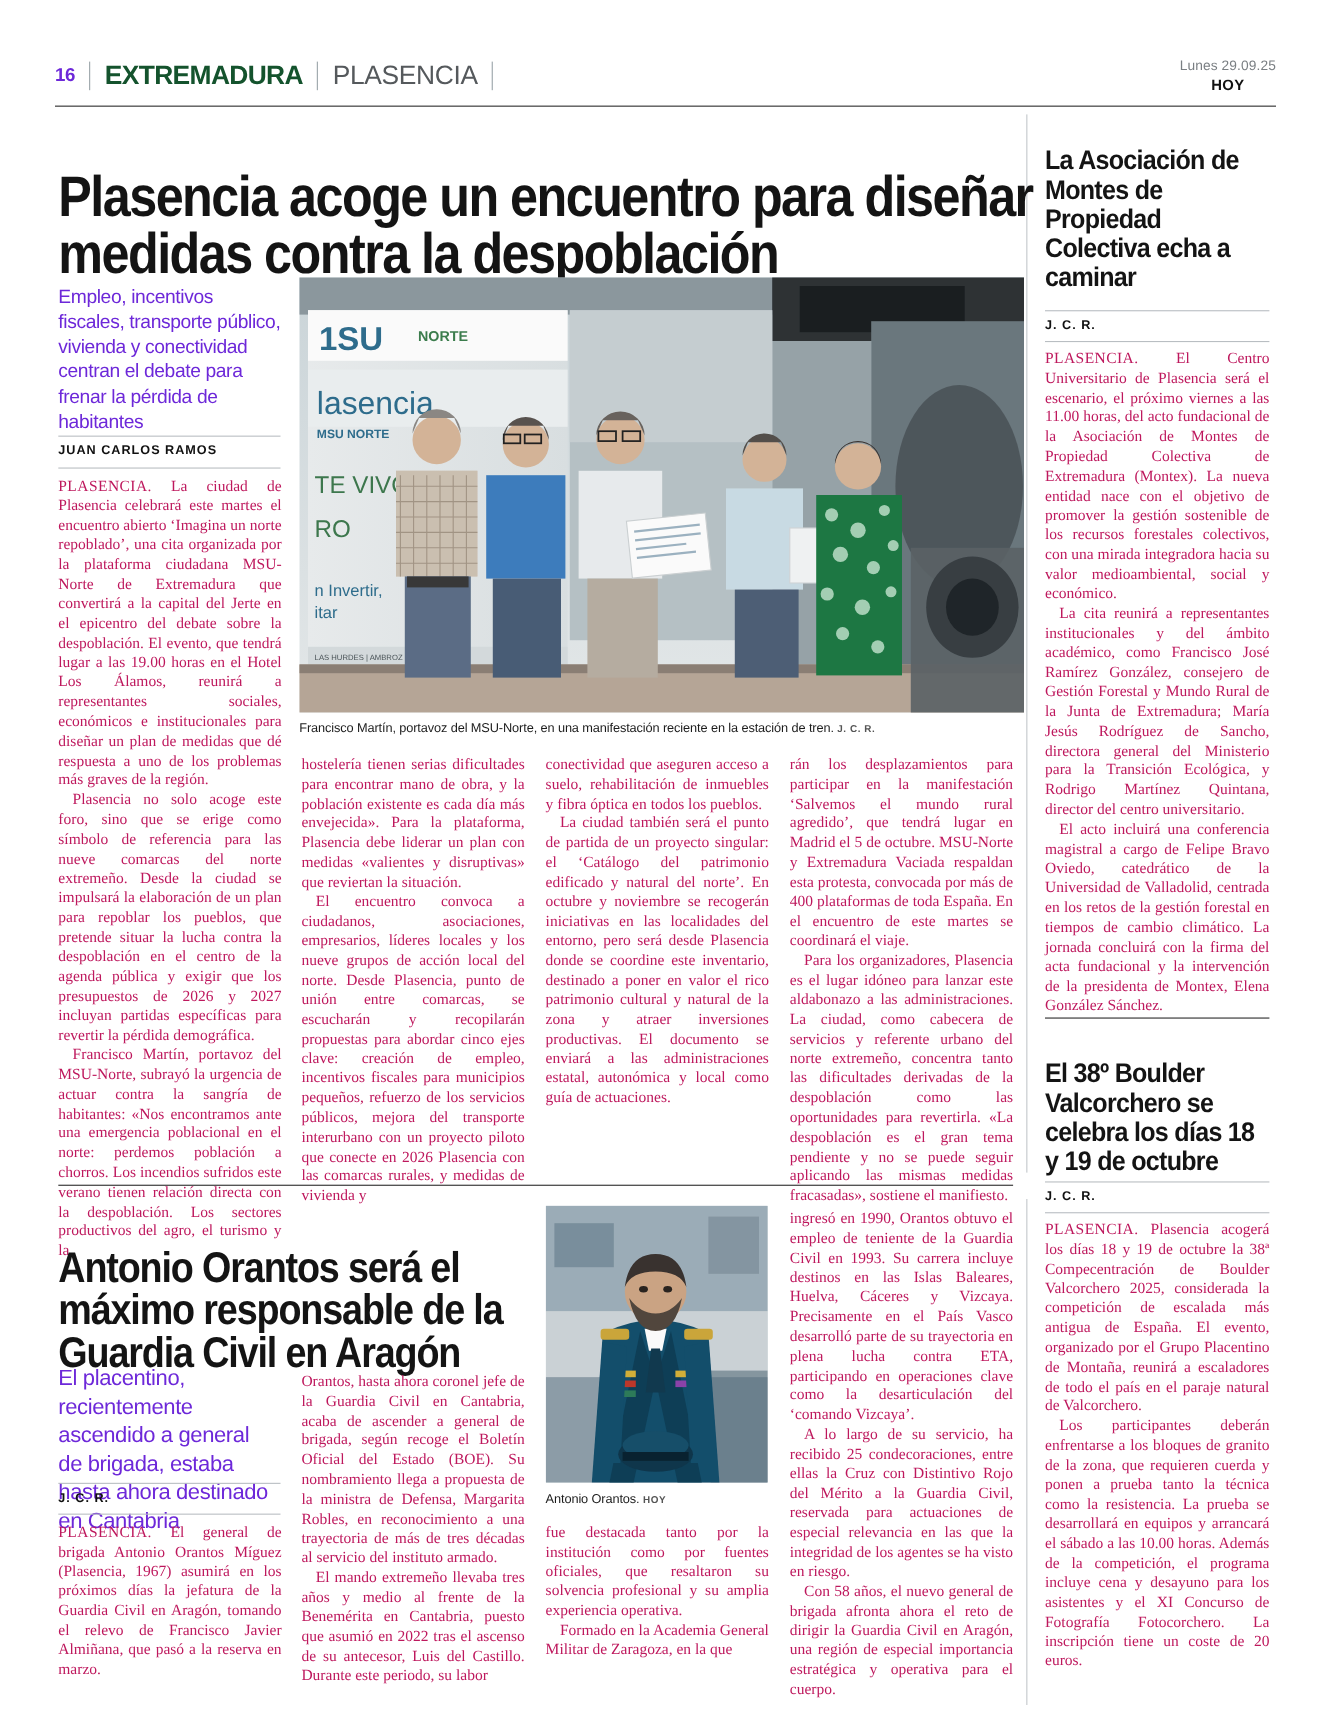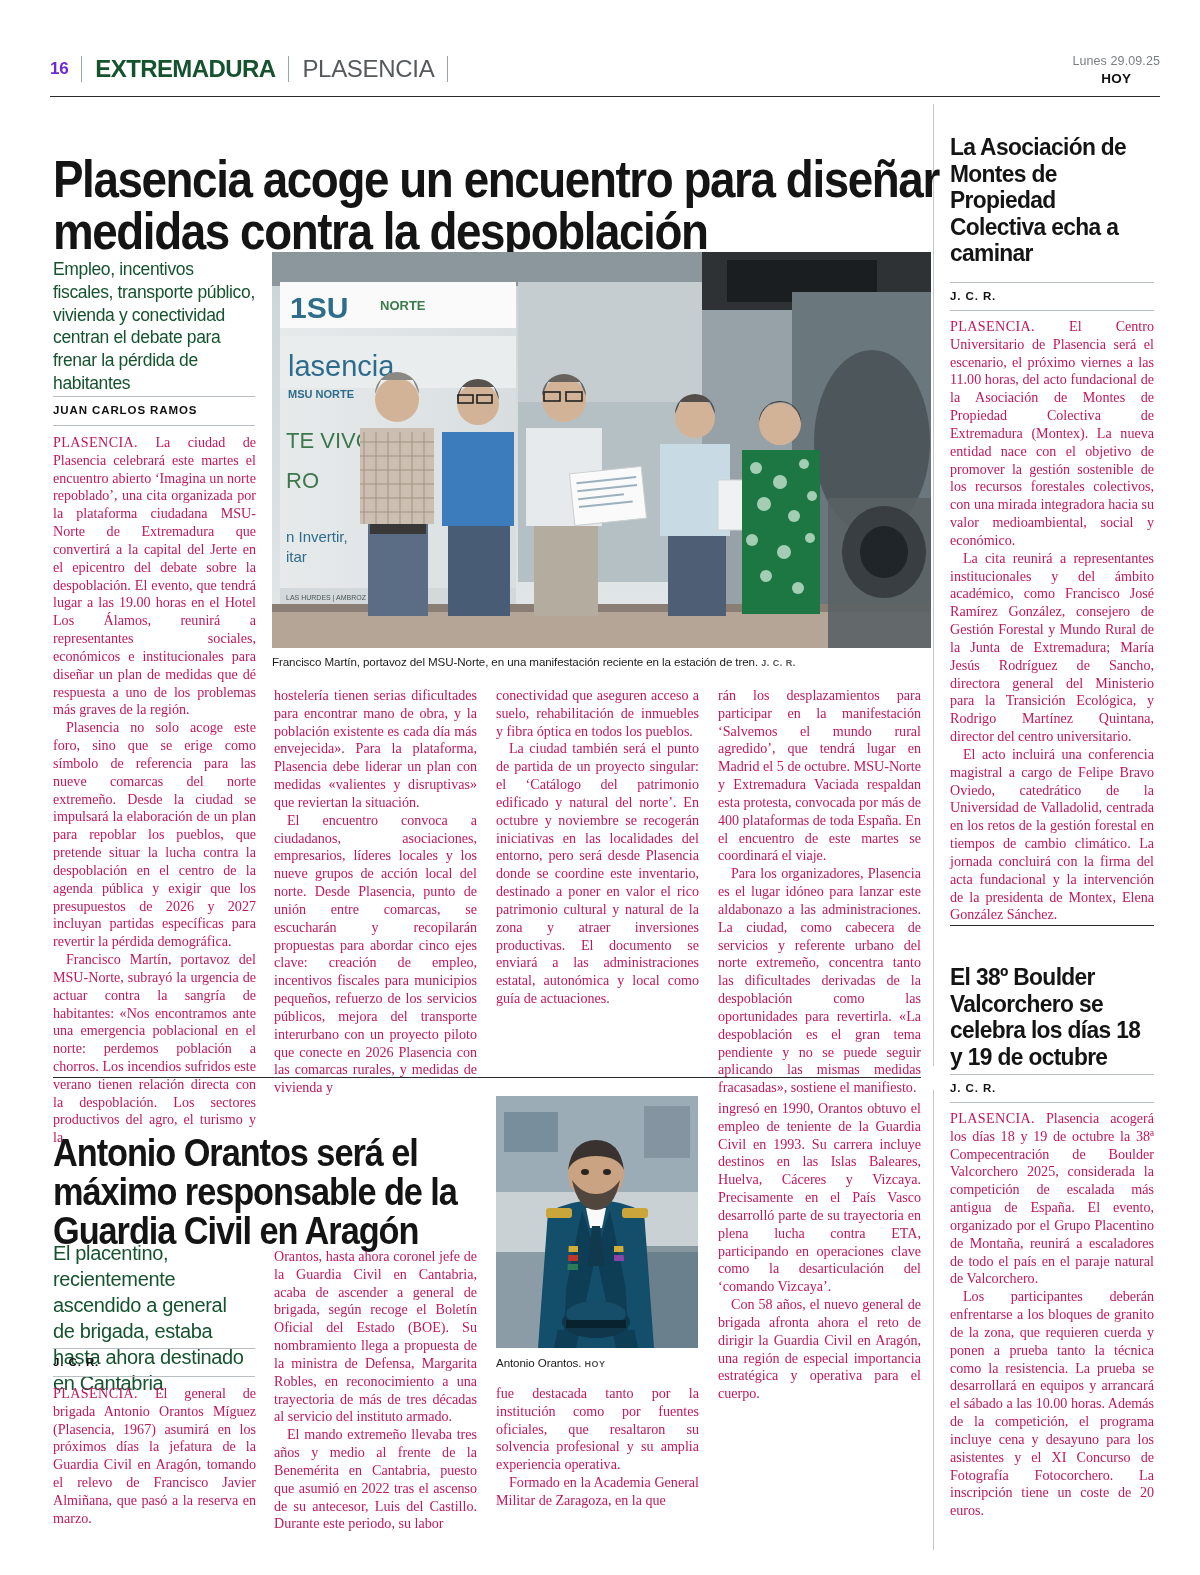--- a/index.html
+++ b/index.html
@@ -70,21 +70,21 @@
     font-weight:bold; color:#141414;
     line-height:1.08; letter-spacing:-0.7px;
     transform:scaleX(0.93); transform-origin:left top;
   }
 
   
   .standfirst {
     position:absolute;
     font-family:"Liberation Sans", sans-serif;
     font-weight:normal; font-size:17.5px; line-height:1.30;
-    color:#14532d; letter-spacing:-0.35px;
+    color:#6d28d9; letter-spacing:-0.35px;
   }
 
   
   .byline {
     position:absolute;
     font-family:"Liberation Sans", sans-serif;
     font-weight:bold; font-size:11.5px; letter-spacing:0.9px; color:#111;
   }
 
   
@@ -376,20 +376,21 @@
     <span class="credit">HOY</span>
   </div>
 
   <div class="col" style="left:496px; top:1385px; width:203px;">
     <p class="first">fue destacada tanto por la institución como por fuentes oficiales, que resaltaron su solvencia profesional y su amplia experiencia operativa.</p>
     <p>Formado en la Academia General Militar de Zaragoza, en la que</p>
   </div>
 
   <div class="col" style="left:718px; top:1100px; width:203px;">
     <p class="first">ingresó en 1990, Orantos obtuvo el empleo de teniente de la Guardia Civil en 1993. Su carrera incluye destinos en las Islas Baleares, Huelva, Cáceres y Vizcaya. Precisamente en el País Vasco desarrolló parte de su trayectoria en plena lucha contra ETA, participando en operaciones clave como la desarticulación del ‘comando Vizcaya’.</p>
+    <p>A lo largo de su servicio, ha recibido 25 condecoraciones, entre ellas la Cruz con Distintivo Rojo del Mérito a la Guardia Civil, reservada para actuaciones de especial relevancia en las que la integridad de los agentes se ha visto en riesgo.</p>
     <p>Con 58 años, el nuevo general de brigada afronta ahora el reto de dirigir la Guardia Civil en Aragón, una región de especial importancia estratégica y operativa para el cuerpo.</p>
   </div>
 
   <h2 class="rail-head" style="left:950px; top:114px; width:215px; font-size:24.5px;">La Asociación de Montes de Propiedad Colectiva echa a caminar</h2>
 
   <div class="hr-thin" style="left:950px; top:282px; width:204px;"></div>
   <div class="byline" style="left:950px; top:290px;">J. C. R.</div>
   <div class="hr-thin" style="left:950px; top:310px; width:204px;"></div>
 
   <div class="col" style="left:950px; top:318px; width:204px;">

